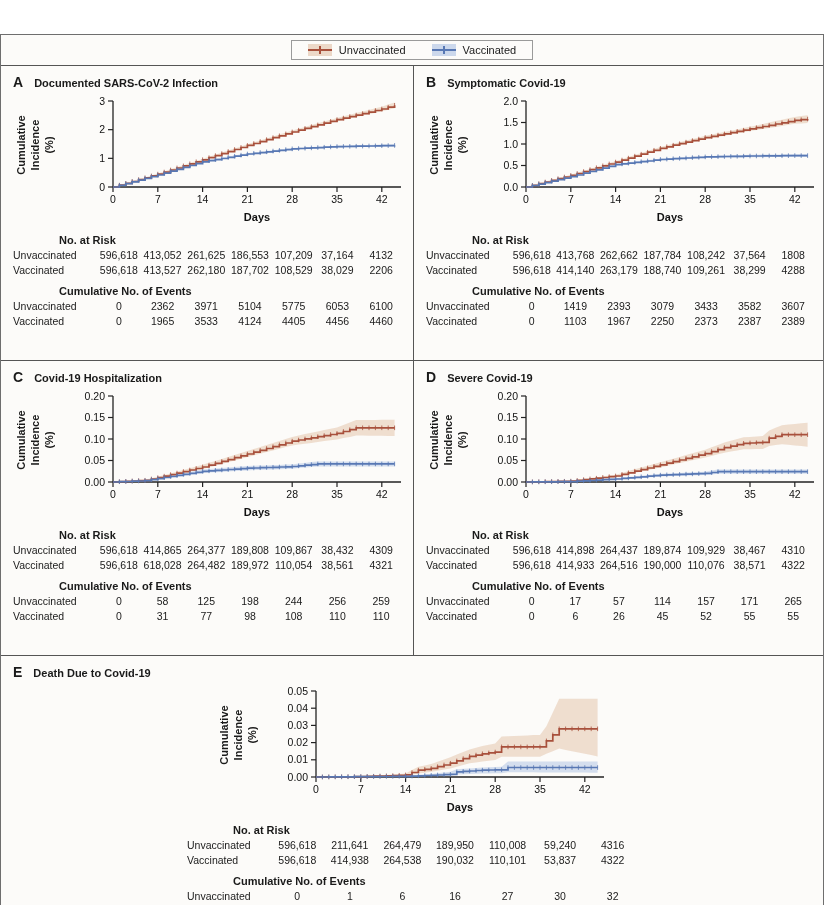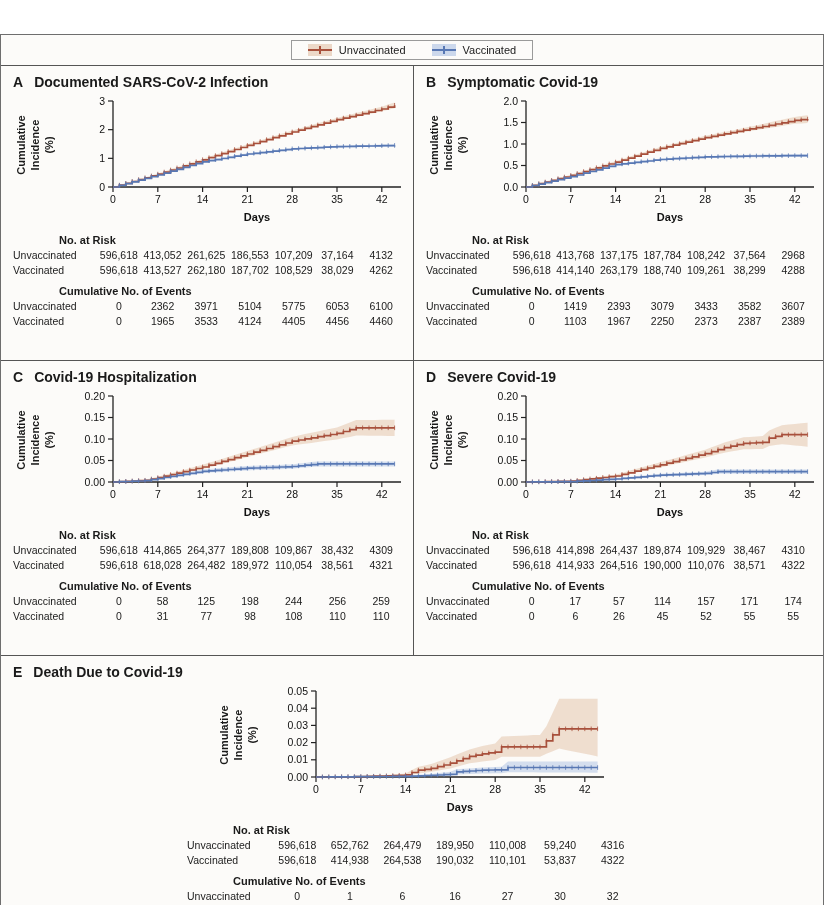--- a/index.html
+++ b/index.html
@@ -16,21 +16,21 @@
   .sw-line{position:absolute;left:0;right:0;top:50%;height:2px;margin-top:-1px;}
   .sw-tick{position:absolute;left:50%;top:2px;bottom:2px;width:2px;margin-left:-1px;}
   .prow{display:flex;border-bottom:1.5px solid #555;flex:none;}
   .prow-half{height:294px;}
   .prow-full{flex:1;border-bottom:none;}
   .panel{width:412px;box-sizing:border-box;padding:7px 10px 2px 12px;}
   .prow .panel + .panel{border-left:1.5px solid #555;}
   .panel-full{width:100%;}
   .panel-head{display:flex;align-items:baseline;gap:11px;margin:1px 0 3px 0;}
   .pletter{font-weight:bold;font-size:14px;}
-  .ptitle{font-weight:bold;font-size:14px;}
+  .ptitle{font-weight:bold;font-size:11px;}
   .chart-row{display:flex;align-items:flex-start;}
   .ylab{width:46px;height:118px;position:relative;flex:none;}
   .ylab-rot{position:absolute;top:44%;left:50%;transform:translate(-50%,-50%) rotate(-90deg);
     font-weight:bold;font-size:11px;line-height:1.25;text-align:center;white-space:nowrap;}
   svg.plot{flex:none;display:block;}
   .chart-wrap{display:flex;}
   .panel-full .chart-wrap{width:394px;margin:0 auto;}
   .tbl{margin:4px 0 0 0;}
   .panel-full .tbl{width:452px;margin:4px auto 0 auto;}
   .tbl-h{font-weight:bold;font-size:11px;margin:7px 0 2px 0;padding-left:46px;}
@@ -209,21 +209,21 @@
             <span class="tval">4132</span>
           </div>
           <div class="trow">
             <span class="tlabel">Vaccinated</span>
             <span class="tval">596,618</span>
             <span class="tval">413,527</span>
             <span class="tval">262,180</span>
             <span class="tval">187,702</span>
             <span class="tval">108,529</span>
             <span class="tval">38,029</span>
-            <span class="tval">4262</span>
+            <span class="tval">2206</span>
           </div>
           <div class="tbl-h">Cumulative No. of Events</div>
           <div class="trow">
             <span class="tlabel">Unvaccinated</span>
             <span class="tval">0</span>
             <span class="tval">2362</span>
             <span class="tval">3971</span>
             <span class="tval">5104</span>
             <span class="tval">5775</span>
             <span class="tval">6053</span>
@@ -375,25 +375,25 @@
             <line x1="329.2" y1="60.31" x2="329.2" y2="64.91" stroke="#5878b4" stroke-width="0.9" stroke-opacity="0.9"></line>
             <line x1="335.59999999999997" y1="60.31" x2="335.59999999999997" y2="64.91" stroke="#5878b4" stroke-width="0.9" stroke-opacity="0.9"></line>
           </svg>
       </div>
       <div class="tbl">
           <div class="tbl-h">No. at Risk</div>
           <div class="trow">
             <span class="tlabel">Unvaccinated</span>
             <span class="tval">596,618</span>
             <span class="tval">413,768</span>
-            <span class="tval">137,175</span>
+            <span class="tval">262,662</span>
             <span class="tval">187,784</span>
             <span class="tval">108,242</span>
             <span class="tval">37,564</span>
-            <span class="tval">2968</span>
+            <span class="tval">1808</span>
           </div>
           <div class="trow">
             <span class="tlabel">Vaccinated</span>
             <span class="tval">596,618</span>
             <span class="tval">414,140</span>
             <span class="tval">263,179</span>
             <span class="tval">188,740</span>
             <span class="tval">109,261</span>
             <span class="tval">38,299</span>
             <span class="tval">4288</span>
@@ -763,21 +763,21 @@
           </div>
           <div class="tbl-h">Cumulative No. of Events</div>
           <div class="trow">
             <span class="tlabel">Unvaccinated</span>
             <span class="tval">0</span>
             <span class="tval">17</span>
             <span class="tval">57</span>
             <span class="tval">114</span>
             <span class="tval">157</span>
             <span class="tval">171</span>
-            <span class="tval">174</span>
+            <span class="tval">265</span>
           </div>
           <div class="trow">
             <span class="tlabel">Vaccinated</span>
             <span class="tval">0</span>
             <span class="tval">6</span>
             <span class="tval">26</span>
             <span class="tval">45</span>
             <span class="tval">52</span>
             <span class="tval">55</span>
             <span class="tval">55</span>
@@ -922,21 +922,21 @@
             <line x1="322.8" y1="82.24000000000001" x2="322.8" y2="86.84" stroke="#5878b4" stroke-width="0.9" stroke-opacity="0.9"></line>
             <line x1="329.2" y1="82.24000000000001" x2="329.2" y2="86.84" stroke="#5878b4" stroke-width="0.9" stroke-opacity="0.9"></line>
             <line x1="335.59999999999997" y1="82.24000000000001" x2="335.59999999999997" y2="86.84" stroke="#5878b4" stroke-width="0.9" stroke-opacity="0.9"></line>
           </svg>
       </div>
       <div class="tbl">
           <div class="tbl-h">No. at Risk</div>
           <div class="trow">
             <span class="tlabel">Unvaccinated</span>
             <span class="tval">596,618</span>
-            <span class="tval">652,762</span>
+            <span class="tval">211,641</span>
             <span class="tval">264,479</span>
             <span class="tval">189,950</span>
             <span class="tval">110,008</span>
             <span class="tval">59,240</span>
             <span class="tval">4316</span>
           </div>
           <div class="trow">
             <span class="tlabel">Vaccinated</span>
             <span class="tval">596,618</span>
             <span class="tval">414,938</span>

